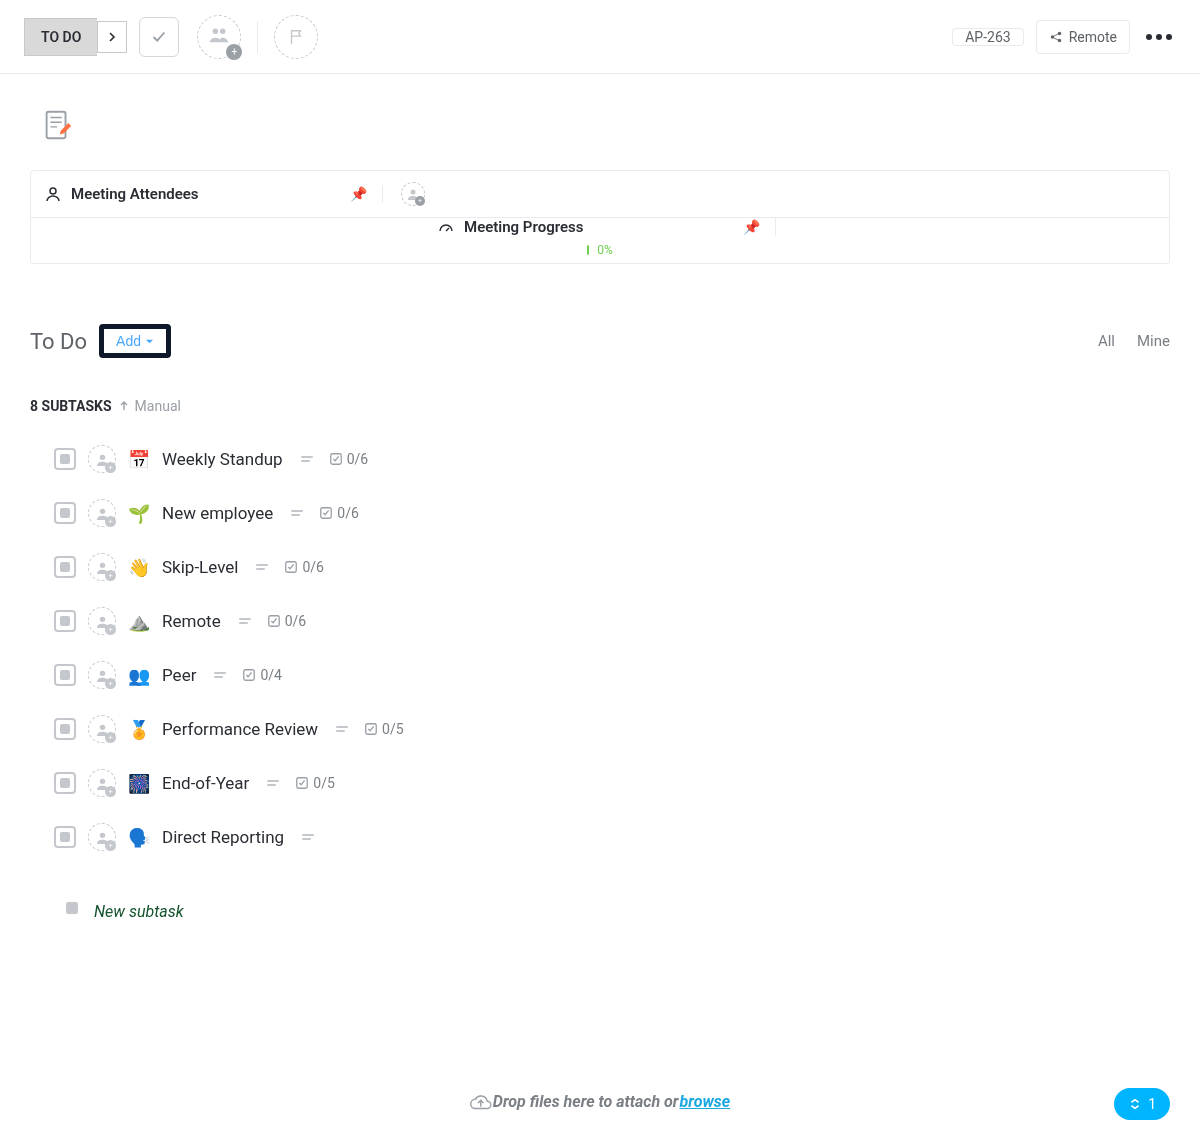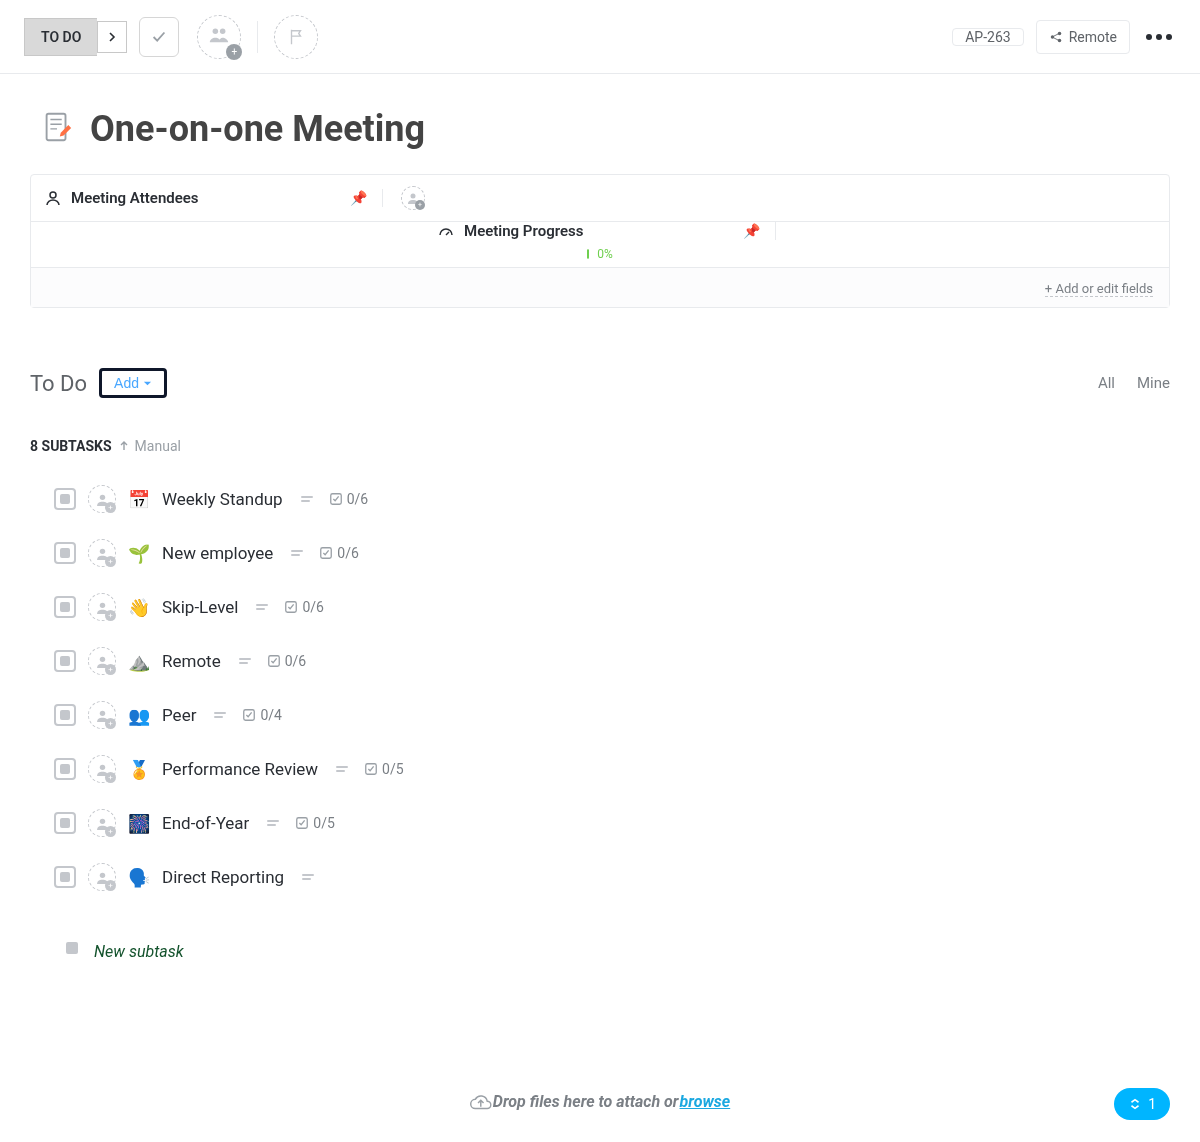--- a/index.html
+++ b/index.html
@@ -41,21 +41,21 @@
     .mini-assignee svg { width:12px; height:12px; fill:#c4c7cc; }
     .mini-assignee .plus-badge { width:10px; height:10px; font-size:7px; bottom:-1px; right:-1px; }
     .progress-bar { flex:1; height:10px; border:1px solid #6fcf4f; border-radius:6px; }
     .progress-val { color:#6fcf4f; font-size:12px; margin-left:8px; }
     .fields-footer { text-align:right; padding:10px 16px; border-top:1px solid #e8eaed; background:#fcfcfd; }
     .fields-footer span { color:#7a7f85; font-size:13px; border-bottom:1px dashed #c4c7cc; cursor:pointer; }
     
     
     .section-hdr { display:flex; align-items:center; gap:12px; margin:60px 30px 20px; }
     .section-hdr h3 { font-weight:400; font-size:22px; color:#5f6368; }
-    .add-btn { border:3px solid #0f172a; color:#49a7ff; background:#fff; border-radius:4px; font-size:14px; padding:4px 12px; display:flex; align-items:center; gap:4px; cursor:pointer; }
+    .add-btn { border:5px solid #0f172a; color:#49a7ff; background:#fff; border-radius:4px; font-size:14px; padding:4px 12px; display:flex; align-items:center; gap:4px; cursor:pointer; }
     .add-btn svg { width:9px; height:9px; fill:#49a7ff; }
     .filters { margin-left:auto; display:flex; gap:22px; font-size:15px; color:#7a7f85; }
     .filters span { cursor:pointer; }
     
     
     .subtask-info { display:flex; align-items:center; gap:7px; margin:40px 30px 18px; font-size:14px; }
     .subtask-info .count { color:#2a2e34; font-weight:700; }
     .subtask-info .sort { color:#9aa0a6; display:flex; align-items:center; gap:6px; cursor:pointer; }
     
     
@@ -139,21 +139,20 @@
 </div>
 
 <div class="title-area">
   <span class="title-icon">
     <svg viewBox="0 0 36 36">
         <rect x="7" y="4" width="20" height="28" rx="2" fill="#fff" stroke="#9aa0a6" stroke-width="2"></rect>
         <path d="M11 10h12M11 15h12M11 20h7" stroke="#9aa0a6" stroke-width="1.5"></path>
         <path d="M22 24l8-8 3 3-8 8-4 1z" fill="#ff7043"></path>
       </svg>
   </span>
-  <h1 class="title-text">One-on-one Meeting</h1>
 </div>
 
 <div class="fields-box">
   <div class="field-row">
     <div class="field-left">
       <svg width="16" height="16" viewBox="0 0 16 16">
           <circle cx="8" cy="5" r="3" fill="none" stroke="#2a2e34" stroke-width="1.5"></circle>
           <path d="M2 15c0-3 3-5 6-5s6 2 6 5" fill="none" stroke="#2a2e34" stroke-width="1.5"></path>
         </svg>
       <span>Meeting Attendees</span>
@@ -176,23 +175,20 @@
           <path d="M8 12l3-3" stroke="#2a2e34" stroke-width="1.5"></path>
         </svg>
       <span>Meeting Progress</span>
       <span class="pin-icon">📌</span>
     </div>
     <div class="field-right">
       <div class="progress-bar"></div>
       <span class="progress-val">0%</span>
     </div>
   </div>
-  <div class="fields-footer">
-    <span>+ Add or edit fields</span>
-  </div>
 </div>
 
 <div class="section-hdr">
   <h3>To Do</h3>
   <button class="add-btn">
     <span>Add</span>
     <svg viewBox="0 0 10 10">
         <path d="M1 3l4 4 4-4"></path>
       </svg>
   </button>

